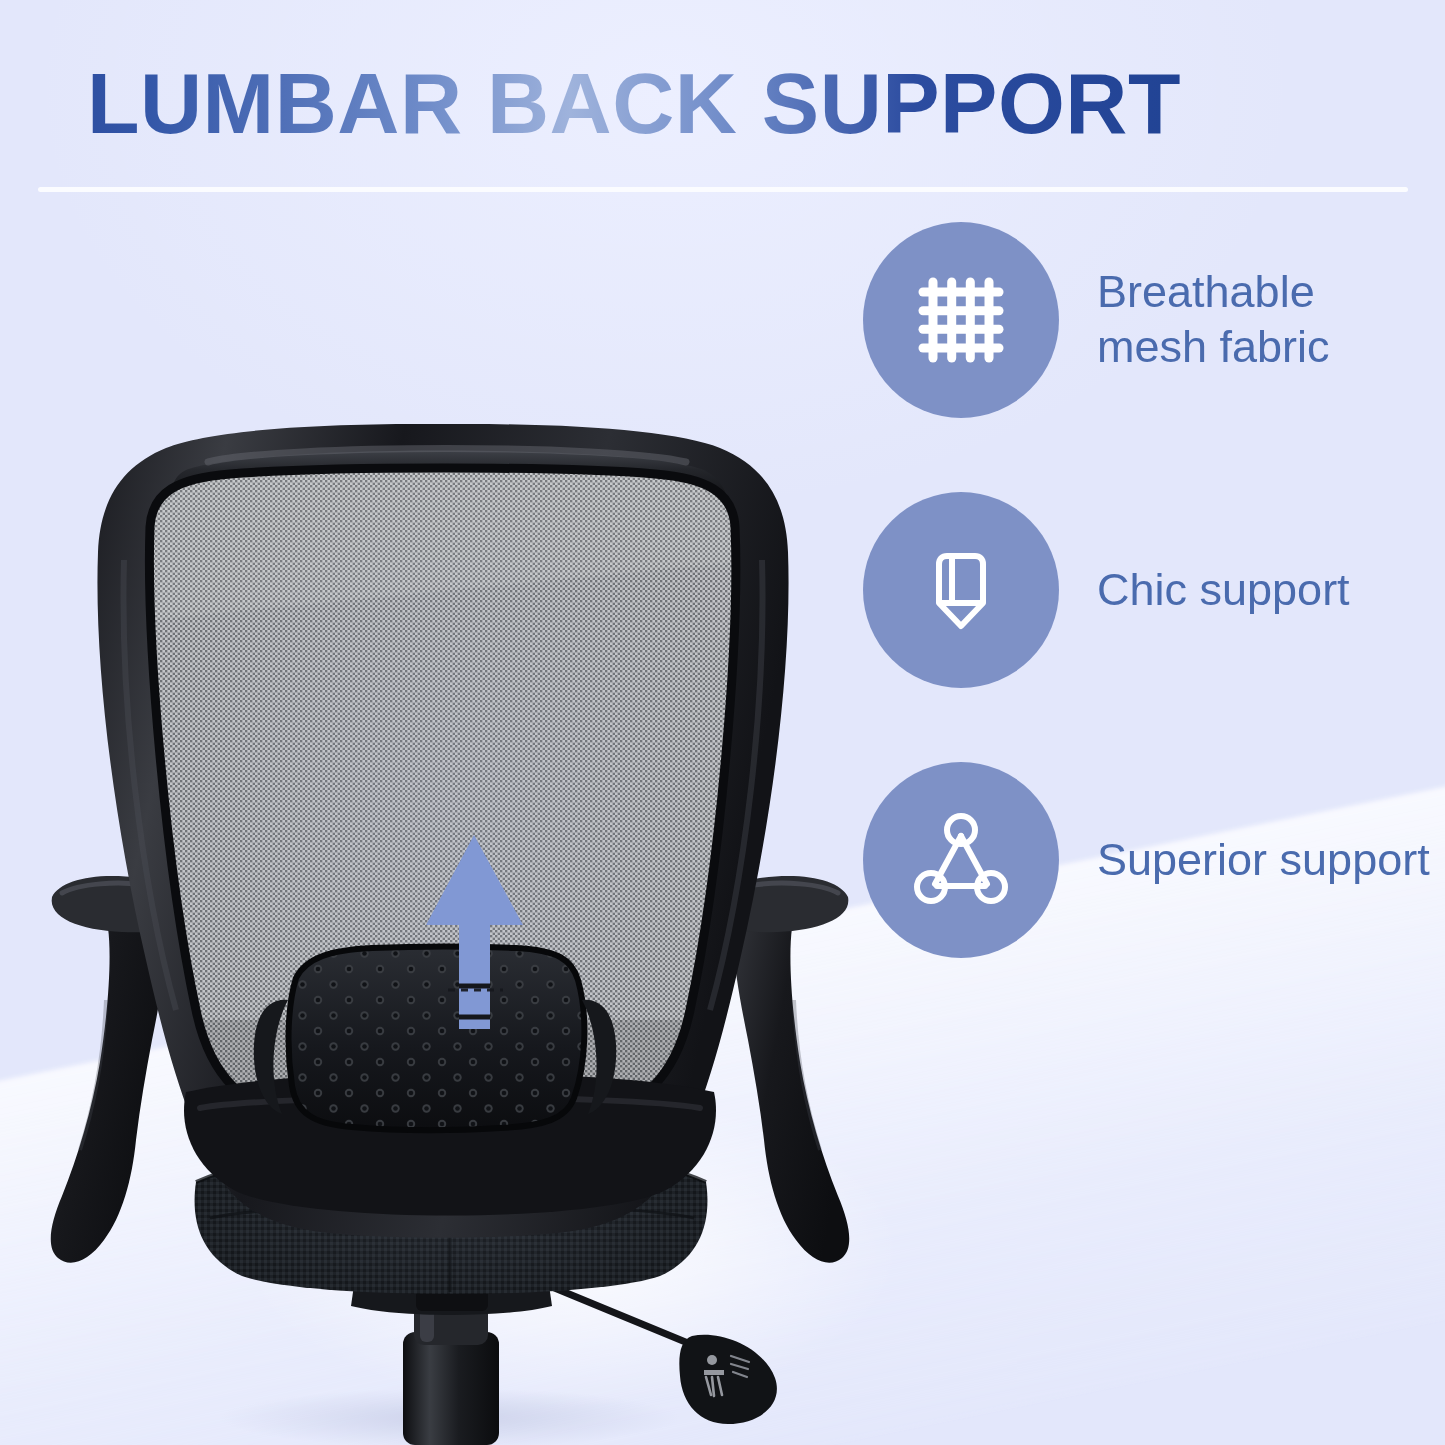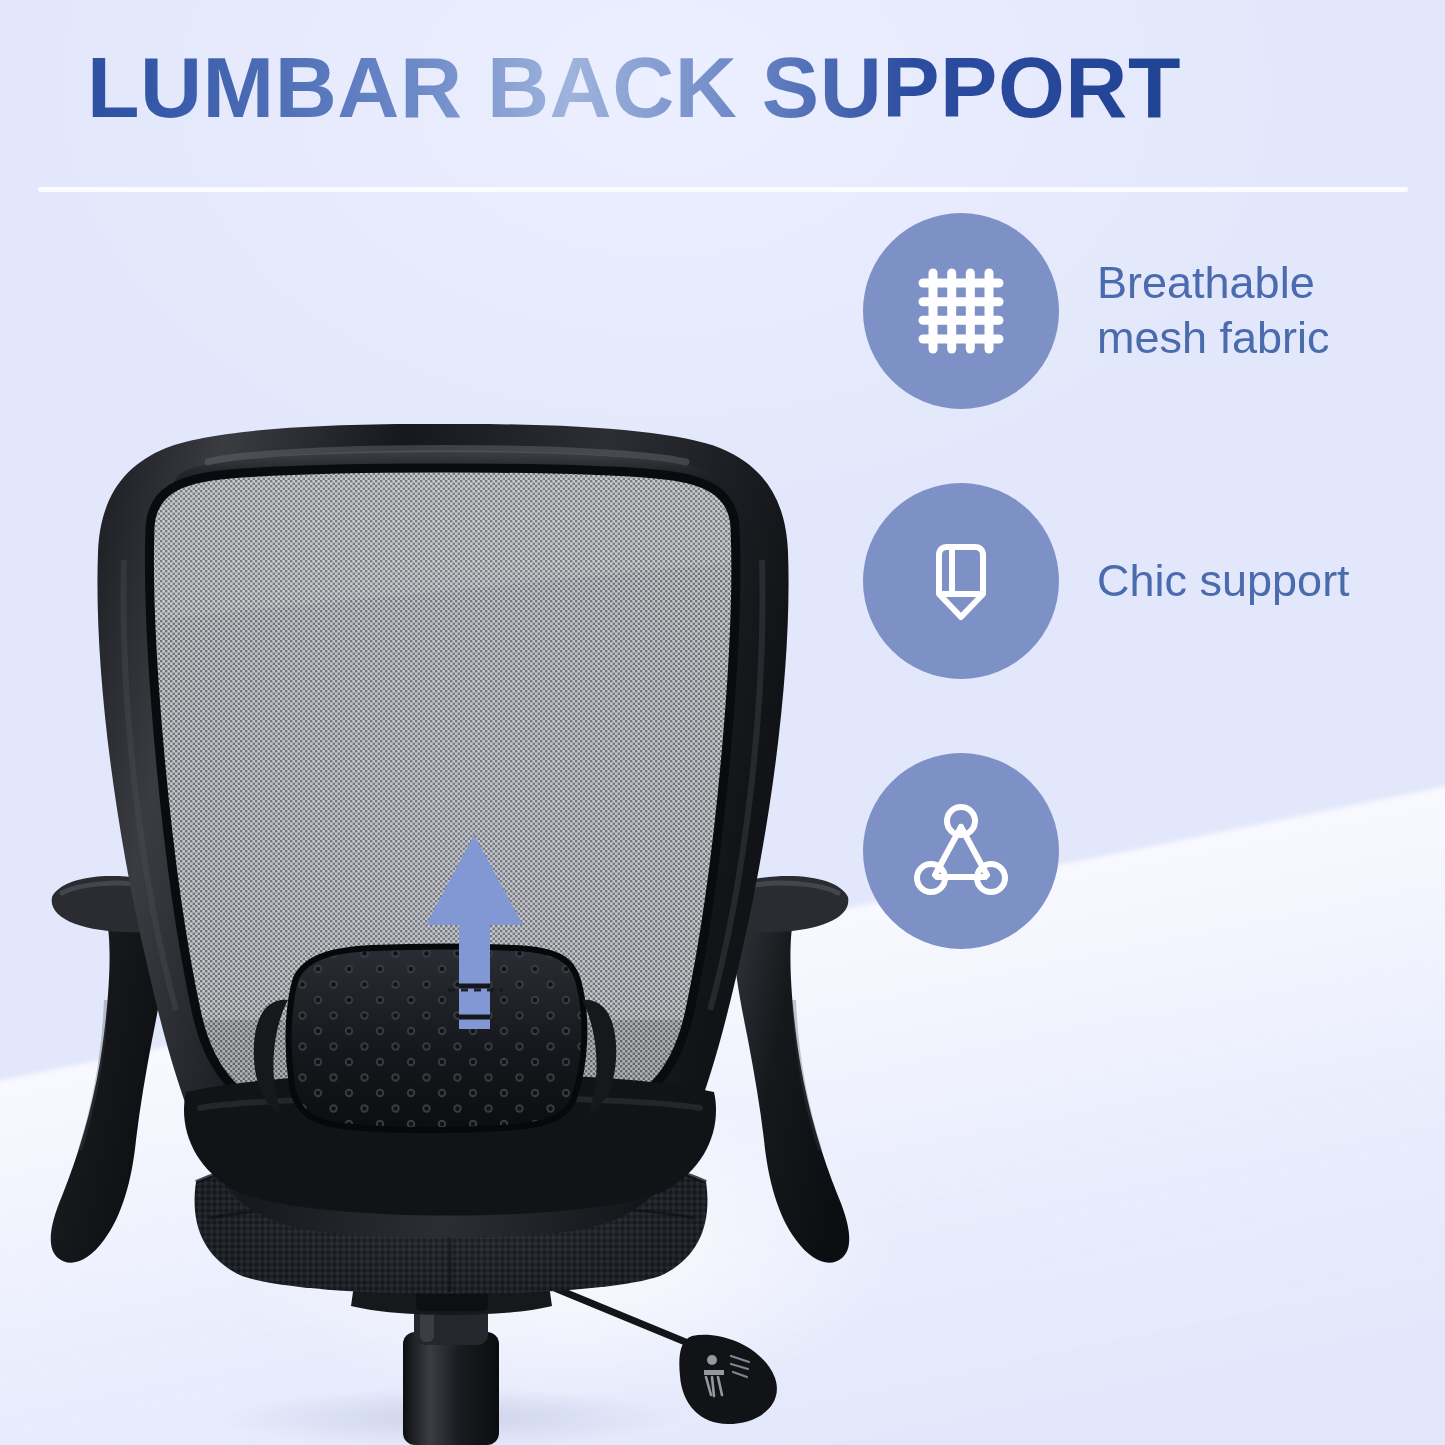--- a/index.html
+++ b/index.html
@@ -45,21 +45,21 @@
     position: absolute;
     left: 120px; top: 1040px;
     width: 900px; height: 420px;
     background: radial-gradient(ellipse 460px 220px at 50% 50%, rgba(255,255,255,0.85) 0%, rgba(255,255,255,0) 72%);
     pointer-events: none;
   }
 
   
   .title {
     position: absolute;
-    left: 0; top: 44px;
+    left: 0; top: 60px;
     width: 1268px;
     text-align: center;
     font-size: 86px;
     font-weight: bold;
     letter-spacing: 0.5px;
     line-height: 1;
     font-family: "Liberation Sans", sans-serif;
     background-image: linear-gradient(90deg,
         #26459a 0%,
         #3457a8 12%,
@@ -78,21 +78,21 @@
     position: absolute;
     left: 38px; top: 187px;
     width: 1370px; height: 5px;
     background: #fbfcff;
     border-radius: 3px;
   }
 
   
   .features {
     position: absolute;
-    left: 863px; top: 213px;
+    left: 863px; top: 222px;
     width: 580px;
   }
   .feature {
     position: relative;
     height: 196px;
     margin-bottom: 74px;
     display: flex;
     align-items: center;
   }
   .feature:last-child { margin-bottom: 0; }
@@ -445,16 +445,17 @@
           <g fill="none" stroke="#ffffff" stroke-width="6" stroke-linecap="round">
             <line x1="52" y1="28" x2="26" y2="76"></line>
             <line x1="52" y1="28" x2="78" y2="76"></line>
             <line x1="28" y1="78" x2="76" y2="78"></line>
             <circle cx="52" cy="22" r="14"></circle>
             <circle cx="22" cy="79" r="14"></circle>
             <circle cx="82" cy="79" r="14"></circle>
           </g>
         </svg>
       </div>
+      <div class="feature-label">Superior support</div>
     </div>
 
   </div>
 </div>
 
 </body></html>

